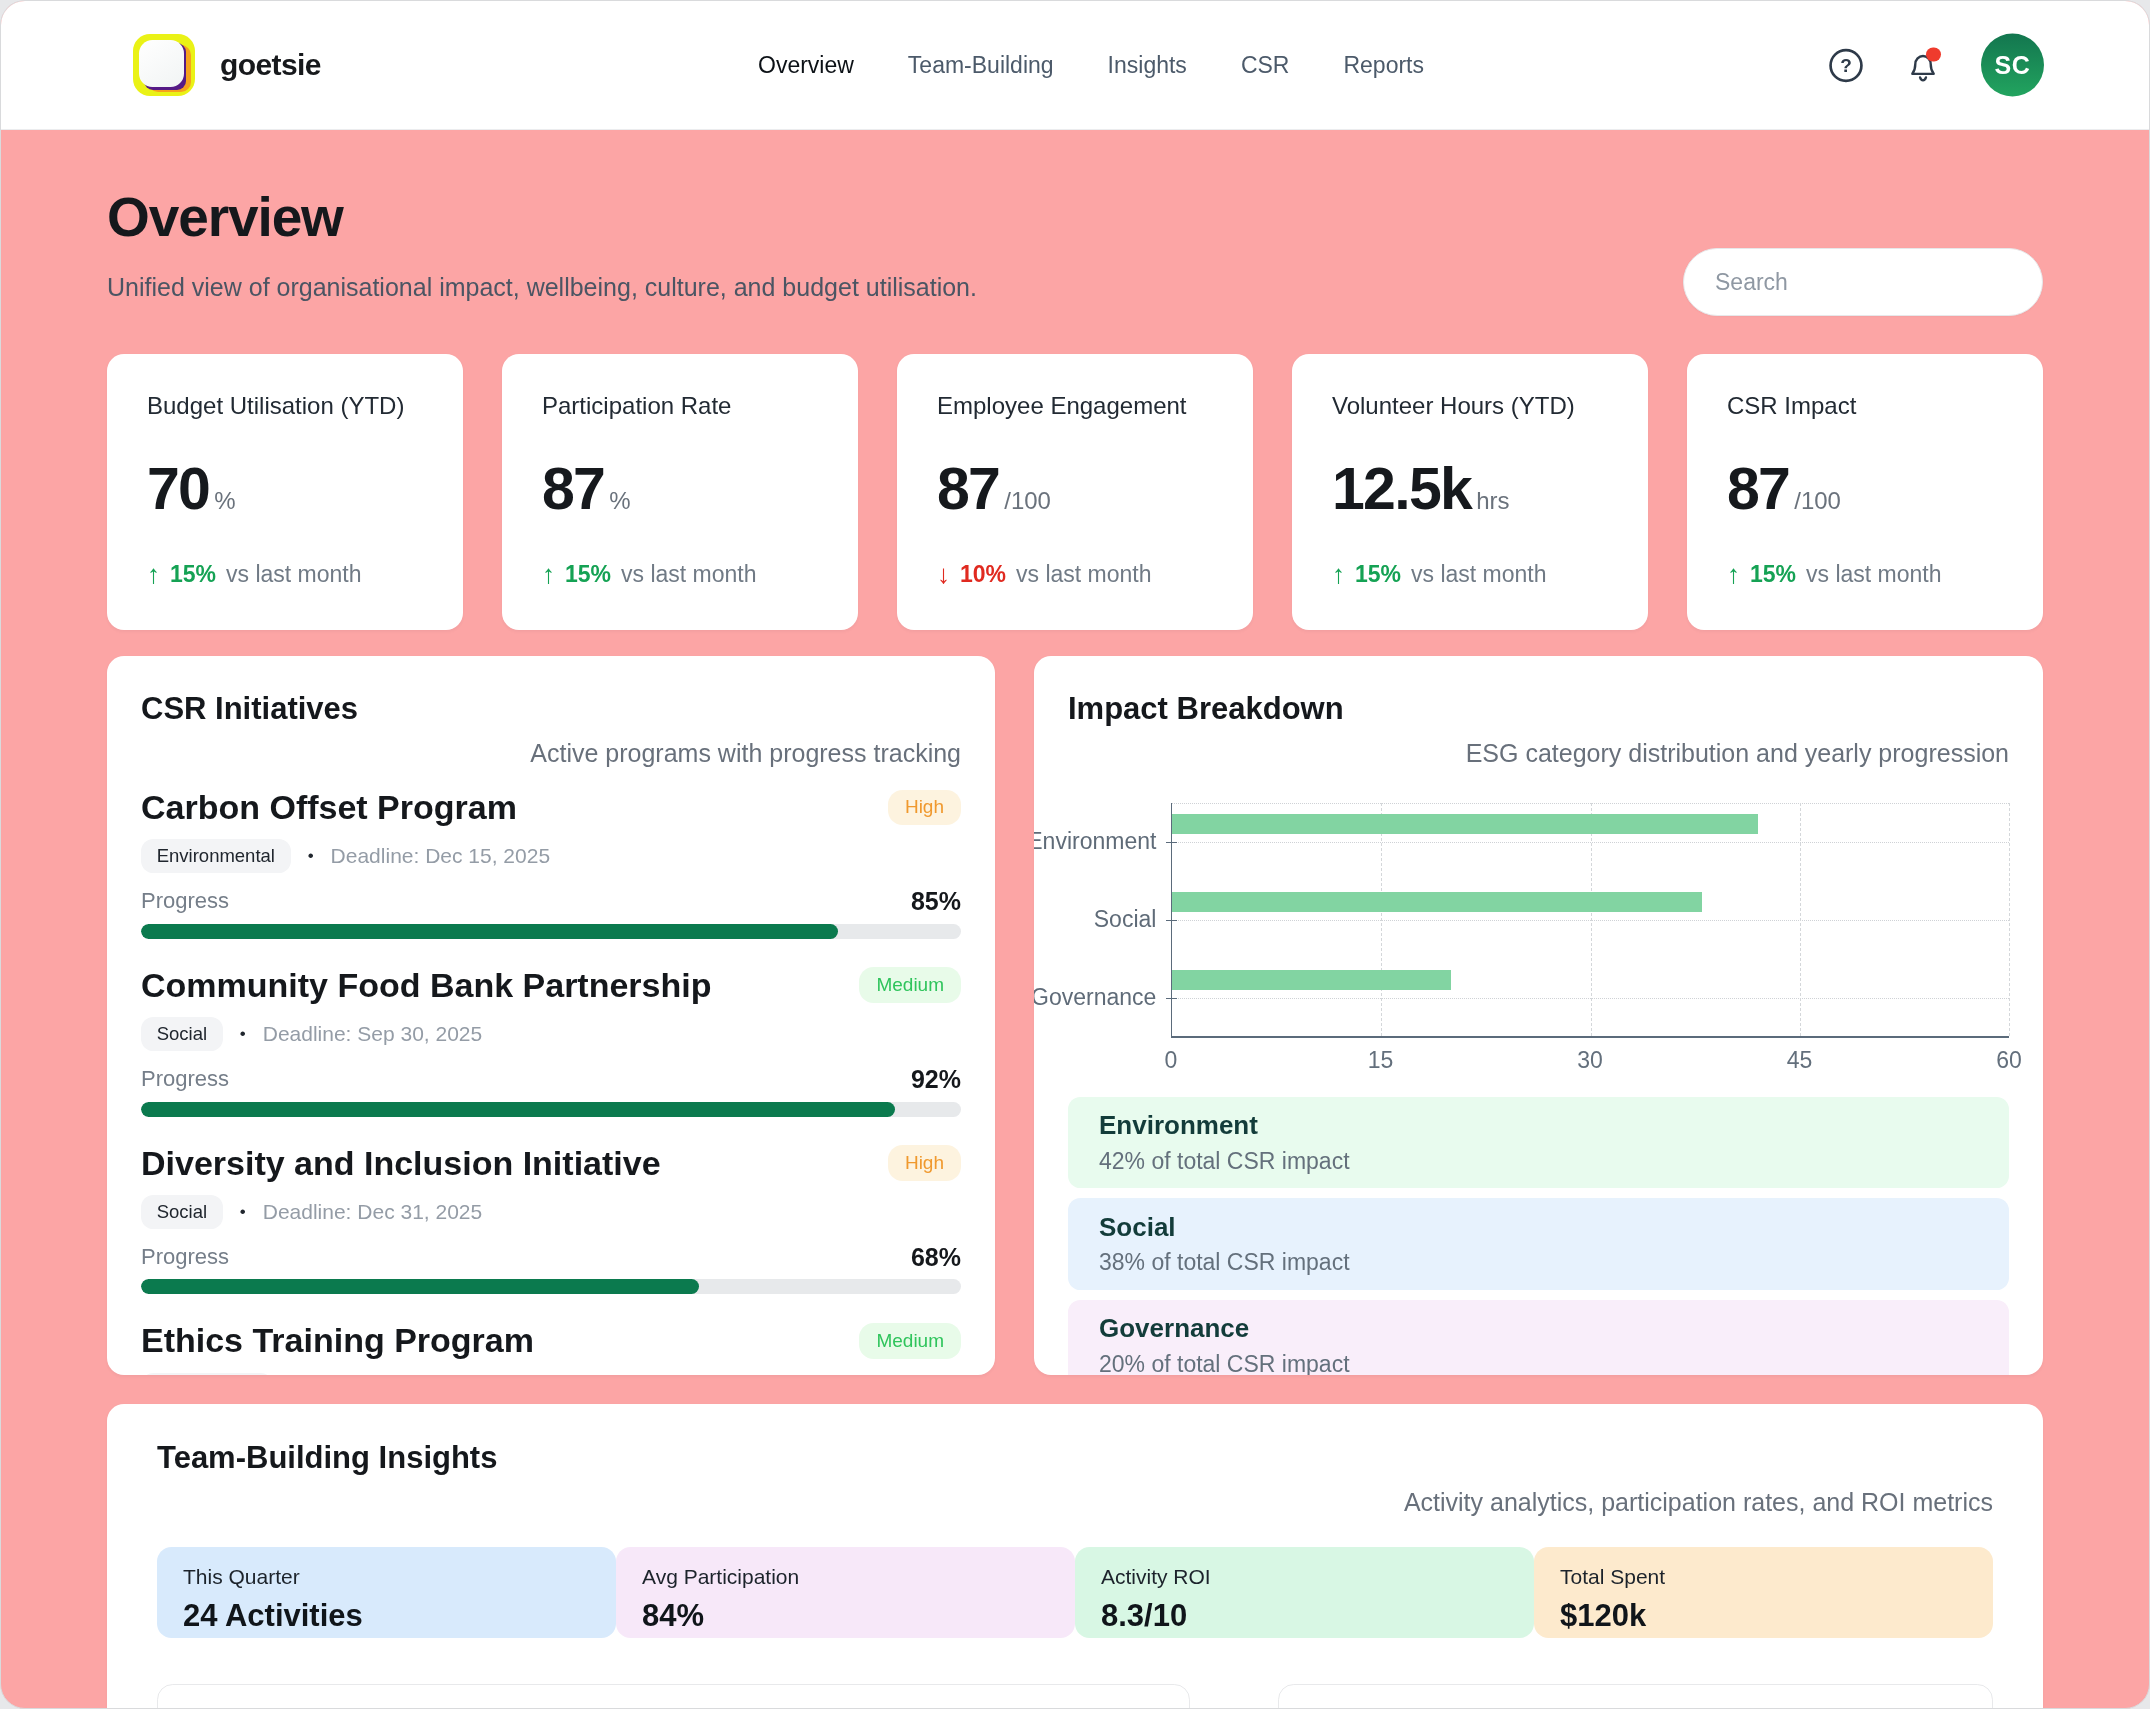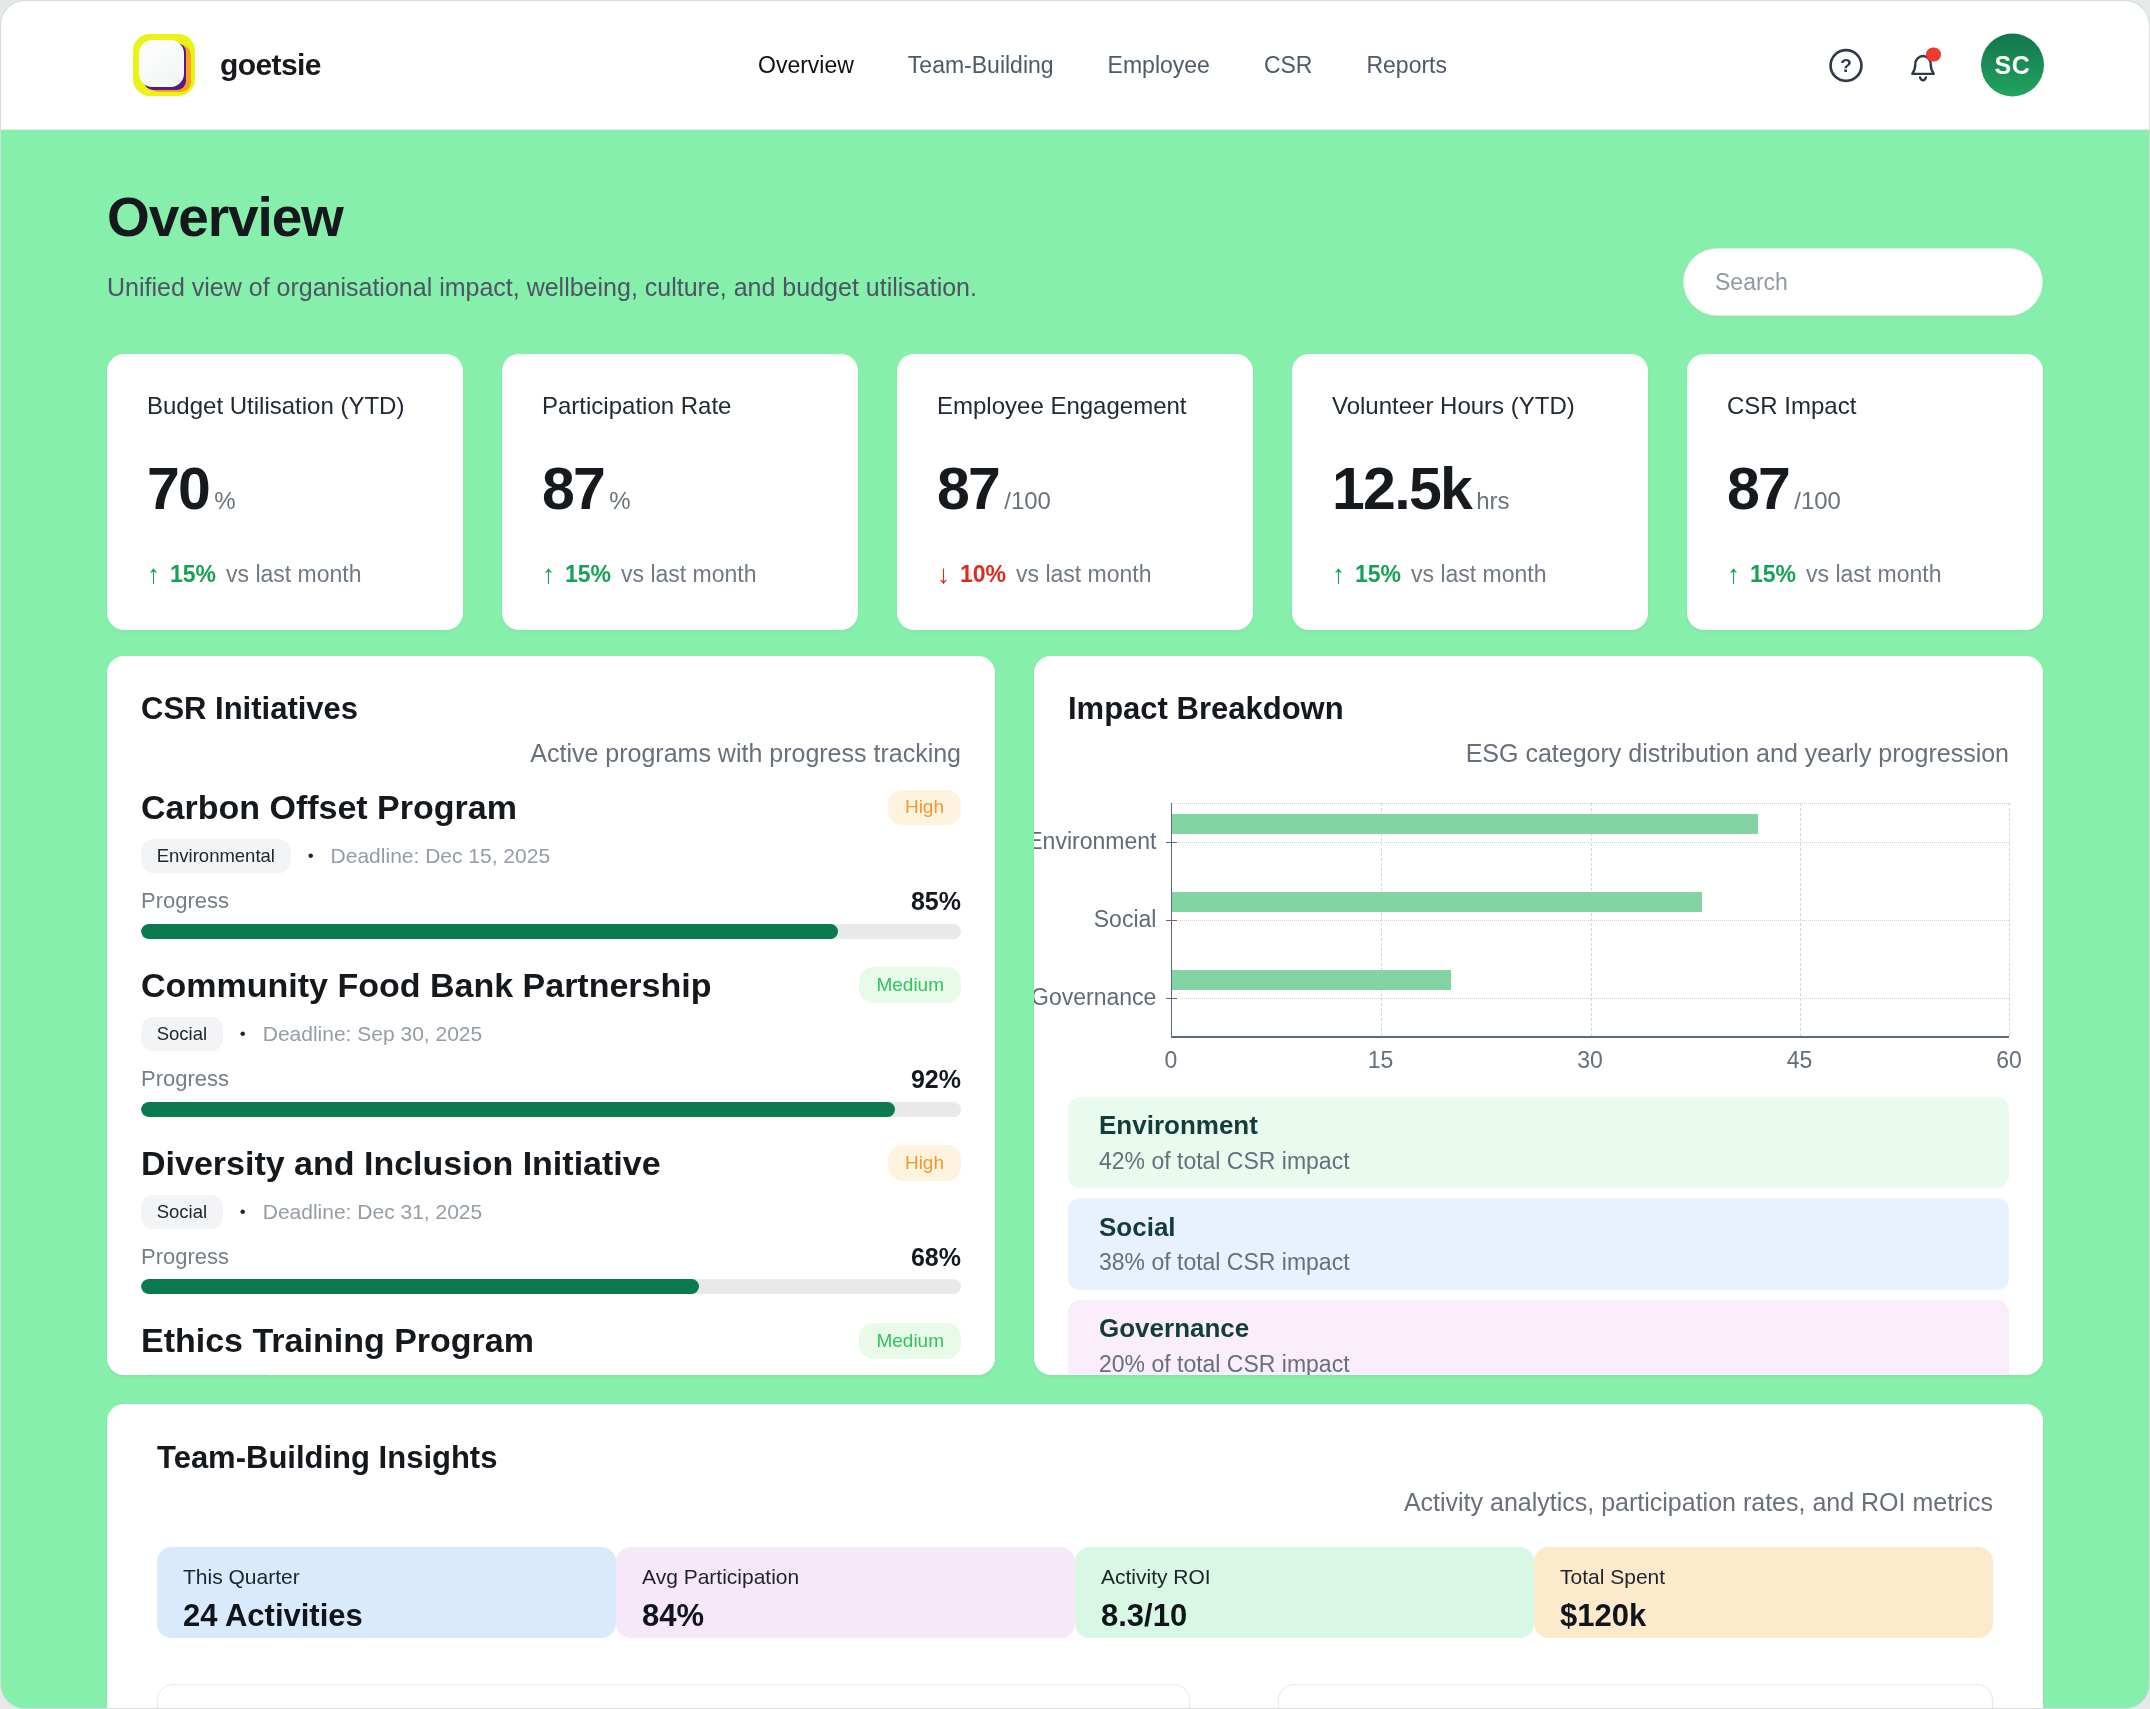--- a/index.html
+++ b/index.html
@@ -1,18 +1,18 @@
 <!DOCTYPE html>
 <html style="font-size:9px"><head>
 <meta charset="utf-8">
 <style>
   * { margin:0; padding:0; box-sizing:border-box; }
   html,body { width:2151px; height:1710px; overflow:hidden; background:#e7e8ea;
               font-family:"Liberation Sans","DejaVu Sans",sans-serif; color:#15181c; }
-  .window { position:absolute; inset:0; background:#86efac; border:1.1px solid #d9dadc;
+  .window { position:absolute; inset:0; background:#fca5a5; border:1.1px solid #d9dadc;
             border-radius:25px; overflow:hidden; }
 
   
   header { position:relative; height:129px; background:#ffffff; border-bottom:1.1px solid #ebecee; }
   .brand { position:absolute; left:132px; top:50%; transform:translateY(-50%);
            display:flex; align-items:center; gap:25px; cursor:pointer; }
   .logo { width:62px; height:62px; background:#eaf216; border-radius:17px; position:relative; overflow:hidden; }
   .logo-orange { position:absolute; left:14.6px; top:11.2px; right:4.5px;  bottom:4.5px;  background:#f6a21c; border-radius:10px; }
   .logo-purple { position:absolute; left:11.2px; top:9px; right:9px; bottom:5.6px; background:#551a86; border-radius:9px; }
   .logo-white  { position:absolute; left:5.6px; top:5.6px; width:45px; height:47px;
@@ -136,21 +136,21 @@
         <span class="logo-orange"></span>
         <span class="logo-purple"></span>
         <span class="logo-white"></span>
       </div>
       <span class="brand-name">goetsie</span>
     </div>
 
     <nav>
       <a class="active">Overview</a>
       <a>Team-Building</a>
-      <a>Employee</a>
+      <a>Insights</a>
       <a>CSR</a>
       <a>Reports</a>
     </nav>
 
     <div class="header-actions">
       <button class="icon-btn">
         <svg viewBox="0 0 64 64">
           <circle cx="32" cy="32" r="26" fill="none" stroke="#2e3a49" stroke-width="4.5"></circle>
           <text x="32" y="43" font-size="32" font-weight="bold" fill="#2e3a49" text-anchor="middle">?</text>
         </svg>

